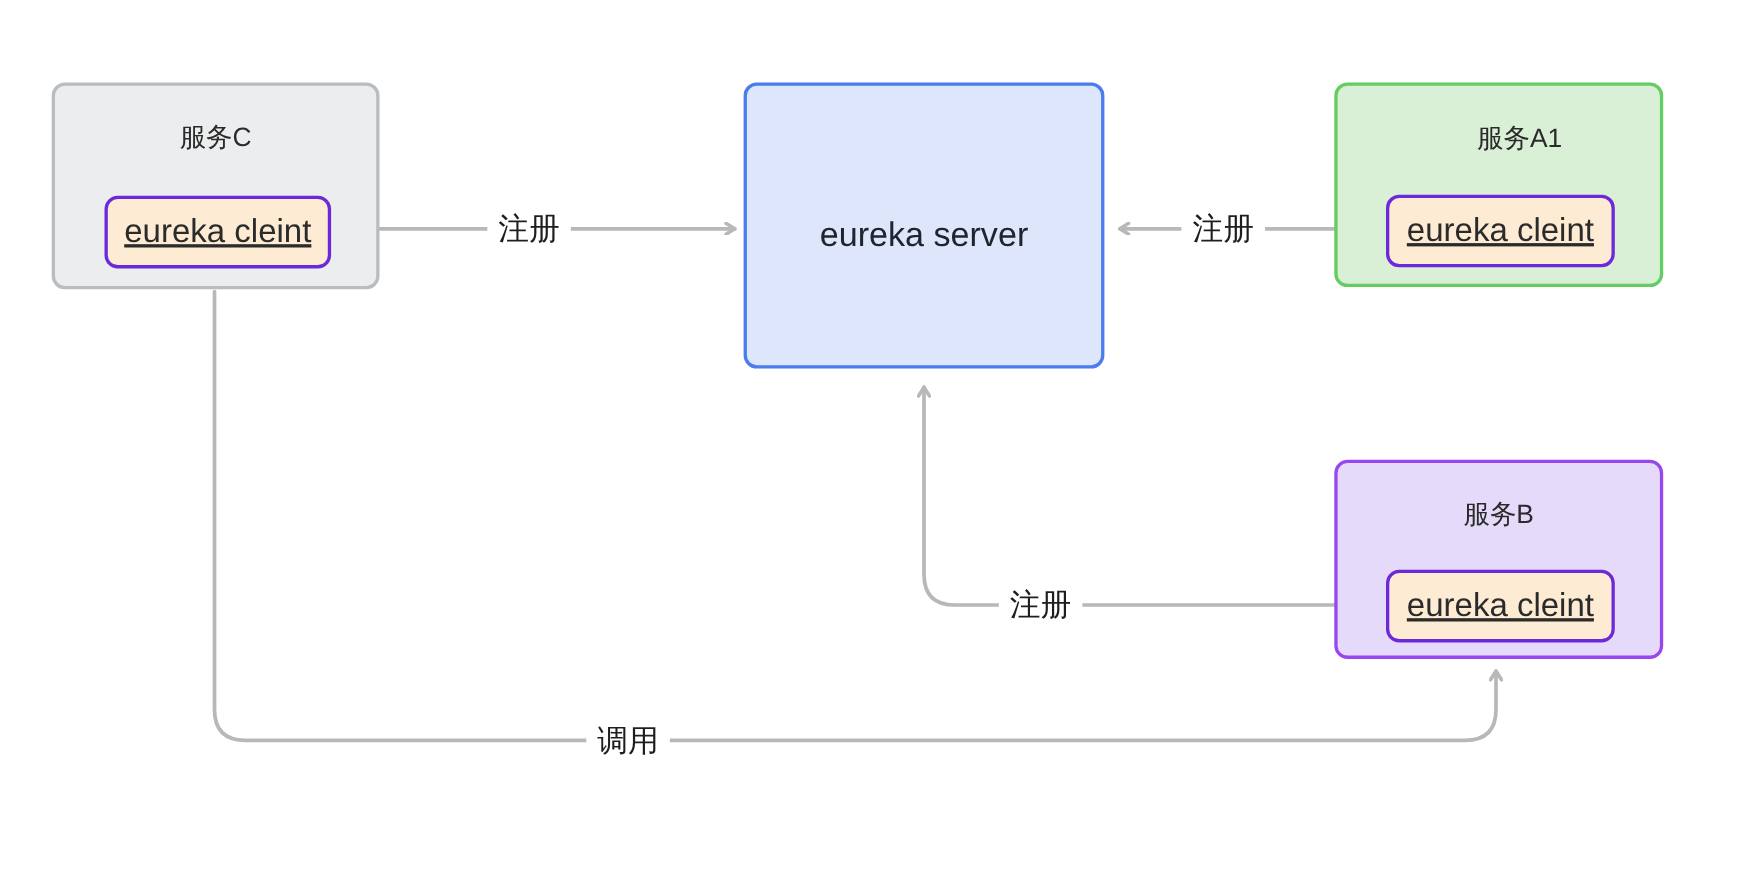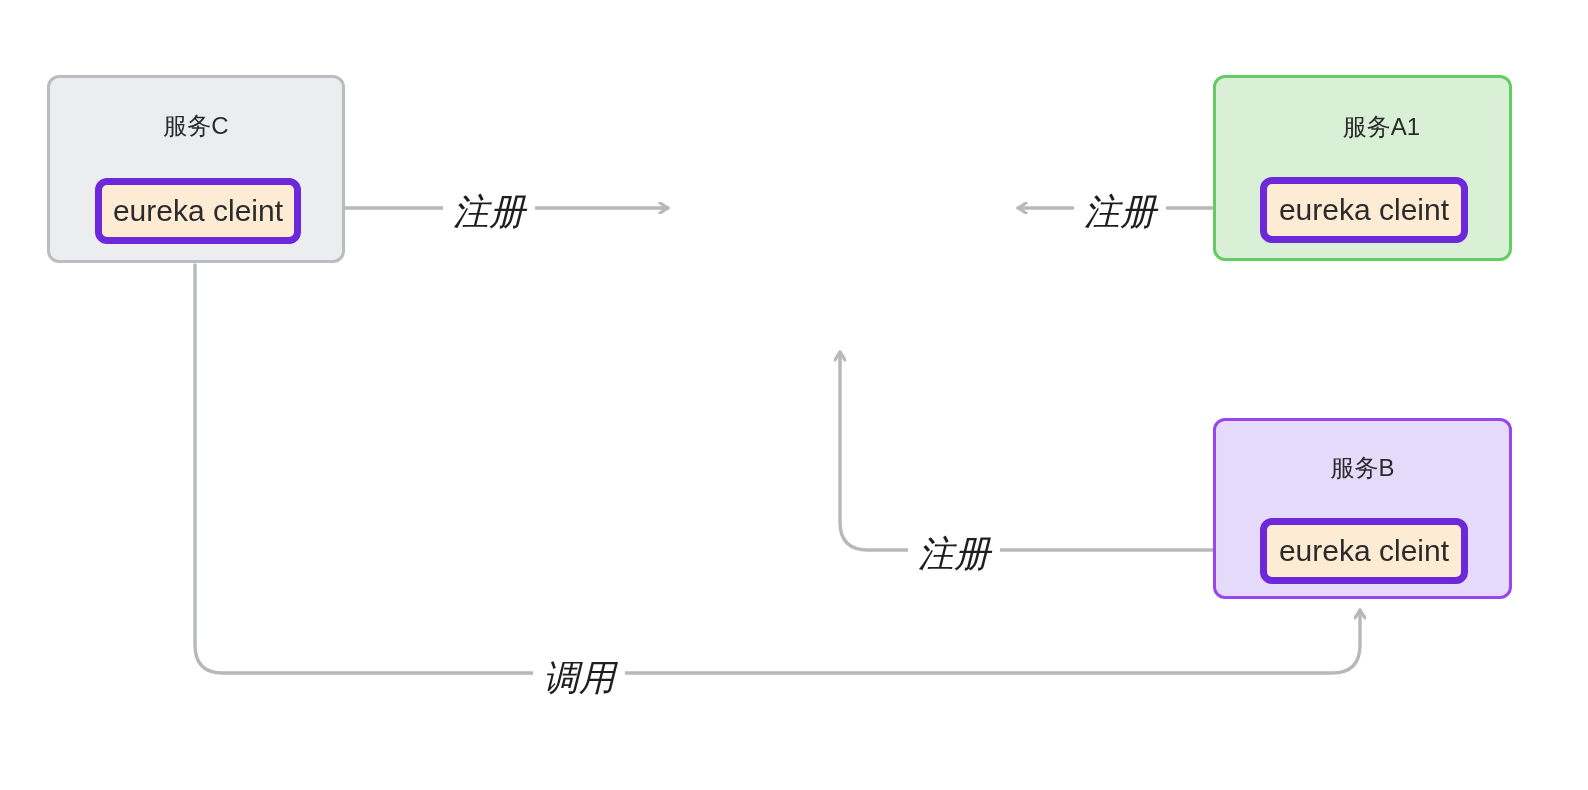--- a/index.html
+++ b/index.html
@@ -39,47 +39,47 @@
     text-align: center;
     color: #2b2b2b;
     font-size: 24px;
     line-height: 1;
     white-space: nowrap;
   }
   .client-box {
     position: absolute;
     box-sizing: border-box;
     background: #fdebd3;
-    border: 7px solid #6d28d9;
+    border: 3px solid #6d28d9;
     border-radius: 12px;
     display: flex;
     align-items: center;
     justify-content: center;
     color: #2b2b2b;
     font-size: 30px;
     white-space: nowrap;
+    text-decoration: underline;
   }
   .server-label {
     position: absolute;
     left: 0;
     right: 0;
     text-align: center;
     color: #20242e;
     font-size: 31px;
     white-space: nowrap;
   }
   .edge-label {
     position: absolute;
     color: #1e1e1e;
-    font-size: 36px;
+    font-size: 28px;
     line-height: 1;
     white-space: nowrap;
     background: #ffffff;
     padding: 2px 10px;
-    font-style: italic;
   }
   .watermark {
     position: absolute;
     color: #c9c9c9;
     font-size: 25px;
     font-style: italic;
     white-space: nowrap;
     letter-spacing: 1px;
   }
 
@@ -136,20 +136,23 @@
     <path d="M 1256 550 L 868 550 Q 840 550 840 522 L 840 352" fill="none" stroke="#b6b8ba" stroke-width="3.4" stroke-linecap="round" stroke-linejoin="round" marker-end="url(#arrow-up)"></path>
 
     <path d="M 195 265 L 195 645 Q 195 673 223 673 L 1332 673 Q 1360 673 1360 645 L 1360 610" fill="none" stroke="#b6b8ba" stroke-width="3.4" stroke-linecap="round" stroke-linejoin="round" marker-end="url(#arrow-up)"></path>
   </svg>
 
   <div class="node" id="node-service-c">
     <div class="node-title">服务C</div>
     <div class="client-box">eureka cleint</div>
   </div>
 
+  <div class="node" id="node-eureka-server">
+    <div class="server-label">eureka server</div>
+  </div>
 
   <div class="node" id="node-service-a1">
     <div class="node-title">服务A1</div>
     <div class="client-box">eureka cleint</div>
   </div>
 
   <div class="node" id="node-service-b">
     <div class="node-title">服务B</div>
     <div class="client-box">eureka cleint</div>
   </div>

